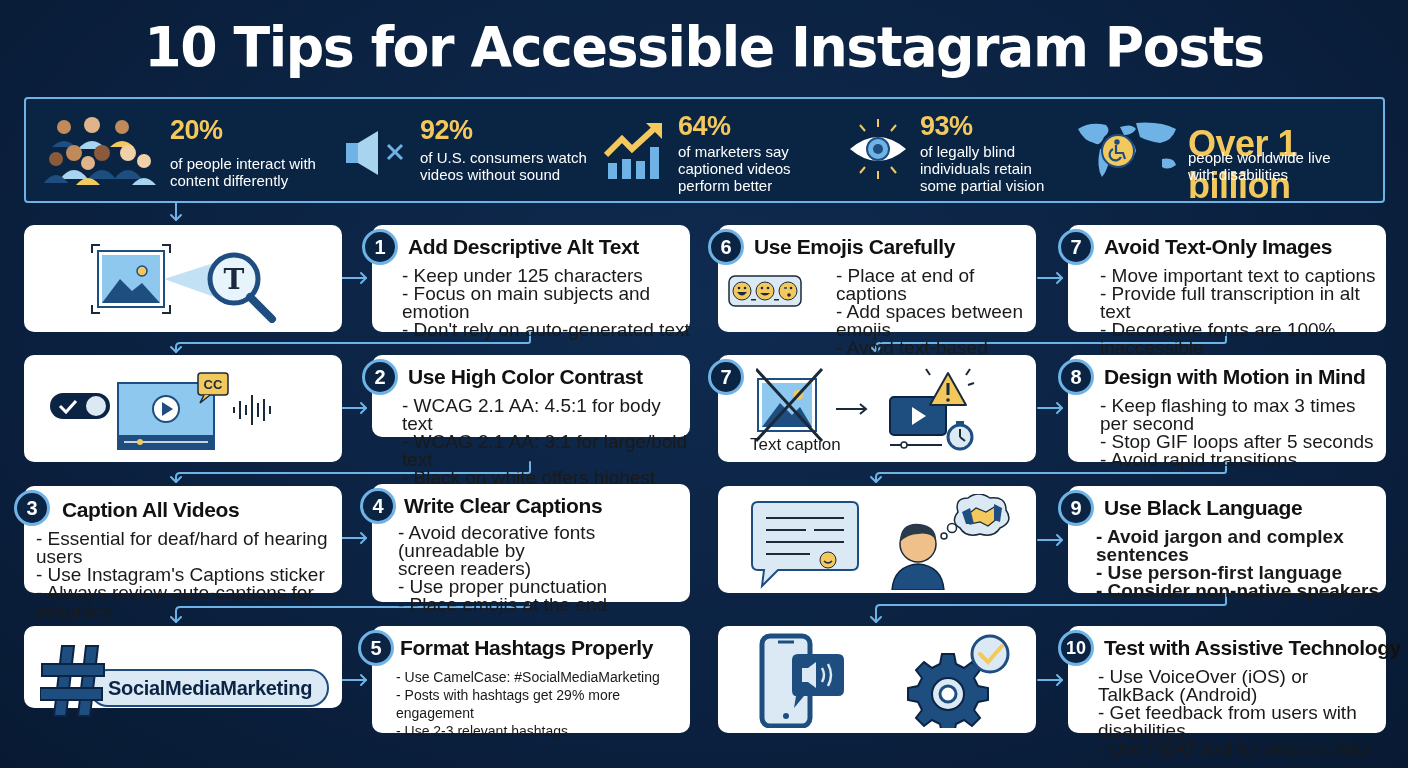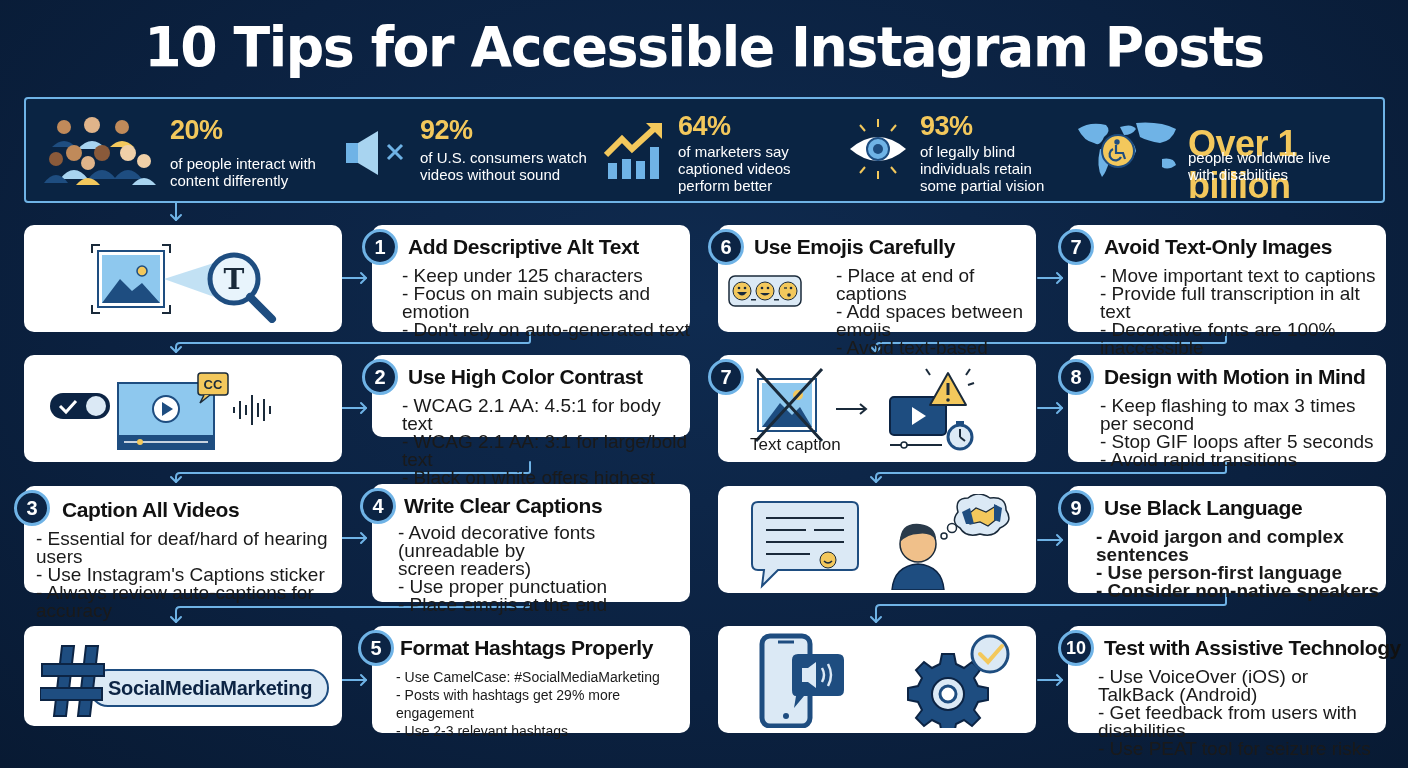--- a/index.html
+++ b/index.html
@@ -276,21 +276,21 @@
   <div class="tip-title" style="left:32px;top:10px;">Write Clear Captions</div>
   <ul class="tip-list" style="left:26px;top:40px;">
     <li>- Avoid decorative fonts (unreadable by
   screen readers)</li>
     <li>- Use proper punctuation</li>
     <li>- Place emojis at the end</li>
   </ul>
 </div>
 <div class="badge" style="left:360px;top:488px;">4</div>
 
-<div class="card" style="left:24px;top:626px;width:318px;height:100px;">
+<div class="card" style="left:24px;top:626px;width:318px;height:82px;">
   <div style="position:absolute;left:16px;top:18px;">
     <svg width="300" height="76" viewBox="0 0 300 76">
       <rect x="50" y="26" width="238" height="36" rx="18" fill="#dbe9f5" stroke="#1e4d80" stroke-width="2"></rect>
       <g fill="#1e4d80" stroke="#0c2444" stroke-width="2">
         <path d="M22 2 L34 2 L26 72 L14 72 Z"></path>
         <path d="M46 2 L58 2 L50 72 L38 72 Z"></path>
         <rect x="2" y="20" width="62" height="12"></rect>
         <rect x="0" y="44" width="62" height="12"></rect>
       </g>
     </svg>

